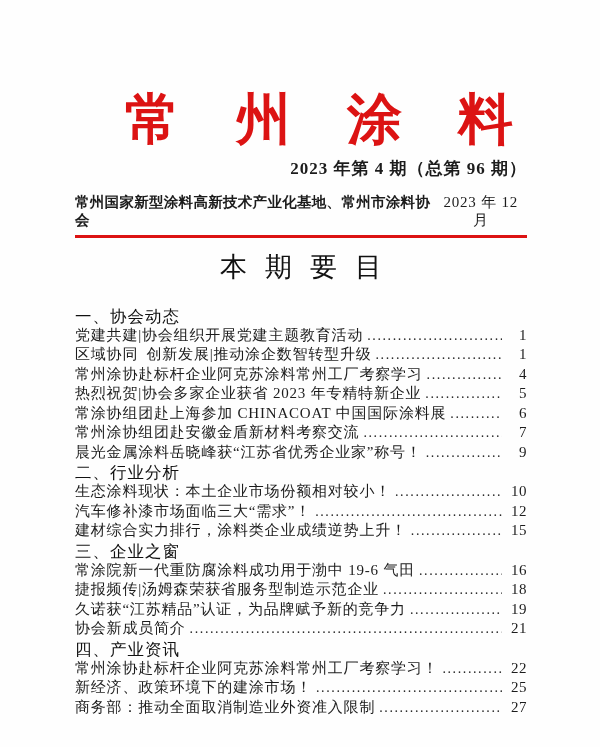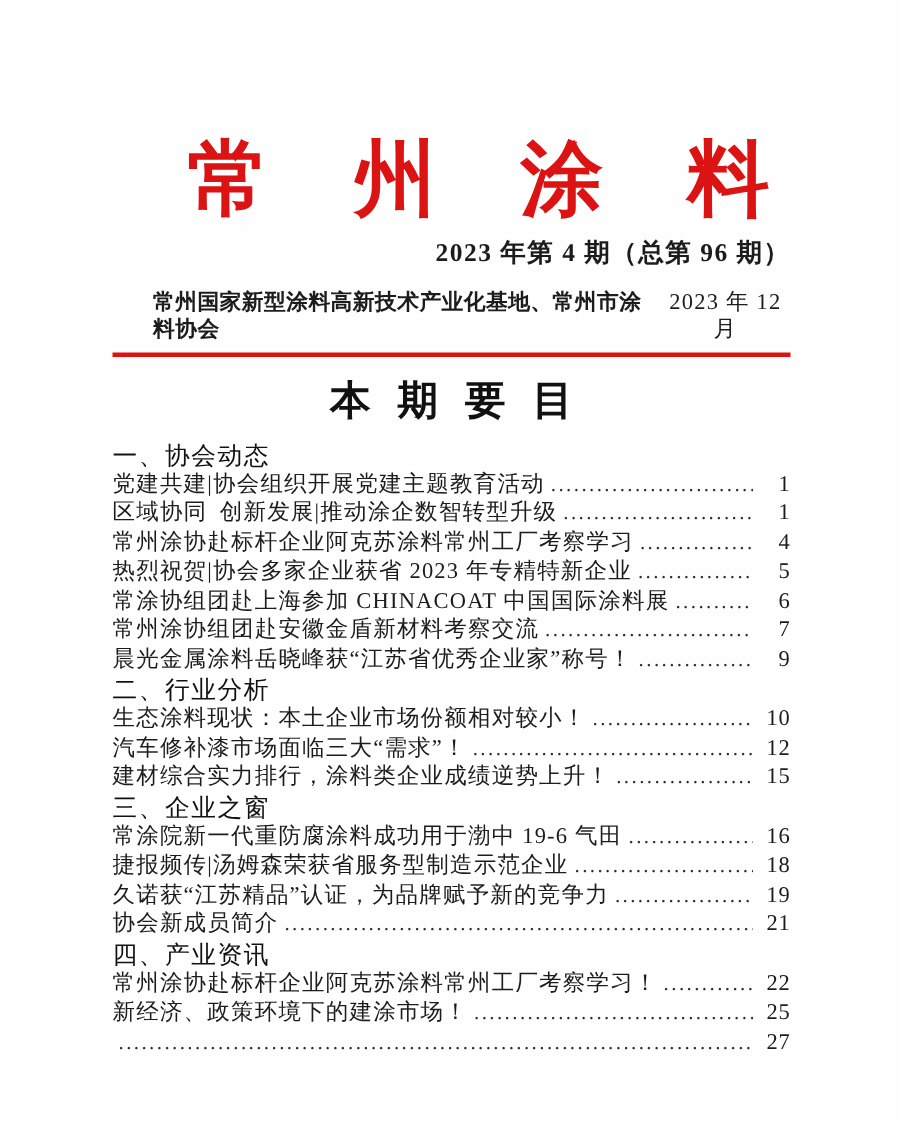--- a/index.html
+++ b/index.html
@@ -40,34 +40,33 @@
     line-height:1.25;
     letter-spacing:1px;
   }
   .pub-row{
     margin-top:13px;
     display:flex;
     justify-content:space-between;
     align-items:baseline;
     font-size:14.5px;
     line-height:1.25;
-    margin-left:27px;
   }
   .publisher{font-weight:bold;letter-spacing:0.3px;}
   .pub-date{font-size:15px;letter-spacing:0.8px;text-align:center;}
   .red-rule{
     margin-top:5px;
     height:2.5px;
     background:var(--accent);
   }
   .contents-heading{
-    margin:13px 0 11px;
+    margin:13px 0 23px;
     text-align:center;
     font-family:var(--sans);
-    font-weight:bold;
+    font-weight:normal;
     font-size:27px;
     line-height:1.2;
     letter-spacing:18px;
     padding-left:18px;
     color:#111;
   }
   .toc{margin-top:2px;}
   .toc-section-heading{
     font-family:var(--sans);
     font-weight:normal;
@@ -195,17 +194,18 @@
         <span class="toc-title">常州涂协赴标杆企业阿克苏涂料常州工厂考察学习！</span>
         <span class="toc-dots"></span>
         <span class="toc-page">22</span>
       </div>
       <div class="toc-row">
         <span class="toc-title">新经济、政策环境下的建涂市场！</span>
         <span class="toc-dots"></span>
         <span class="toc-page">25</span>
       </div>
       <div class="toc-row">
+        <span class="toc-title">商务部：推动全面取消制造业外资准入限制</span>
         <span class="toc-dots"></span>
         <span class="toc-page">27</span>
       </div>
     </div>
 </div>
 
 </body></html>

